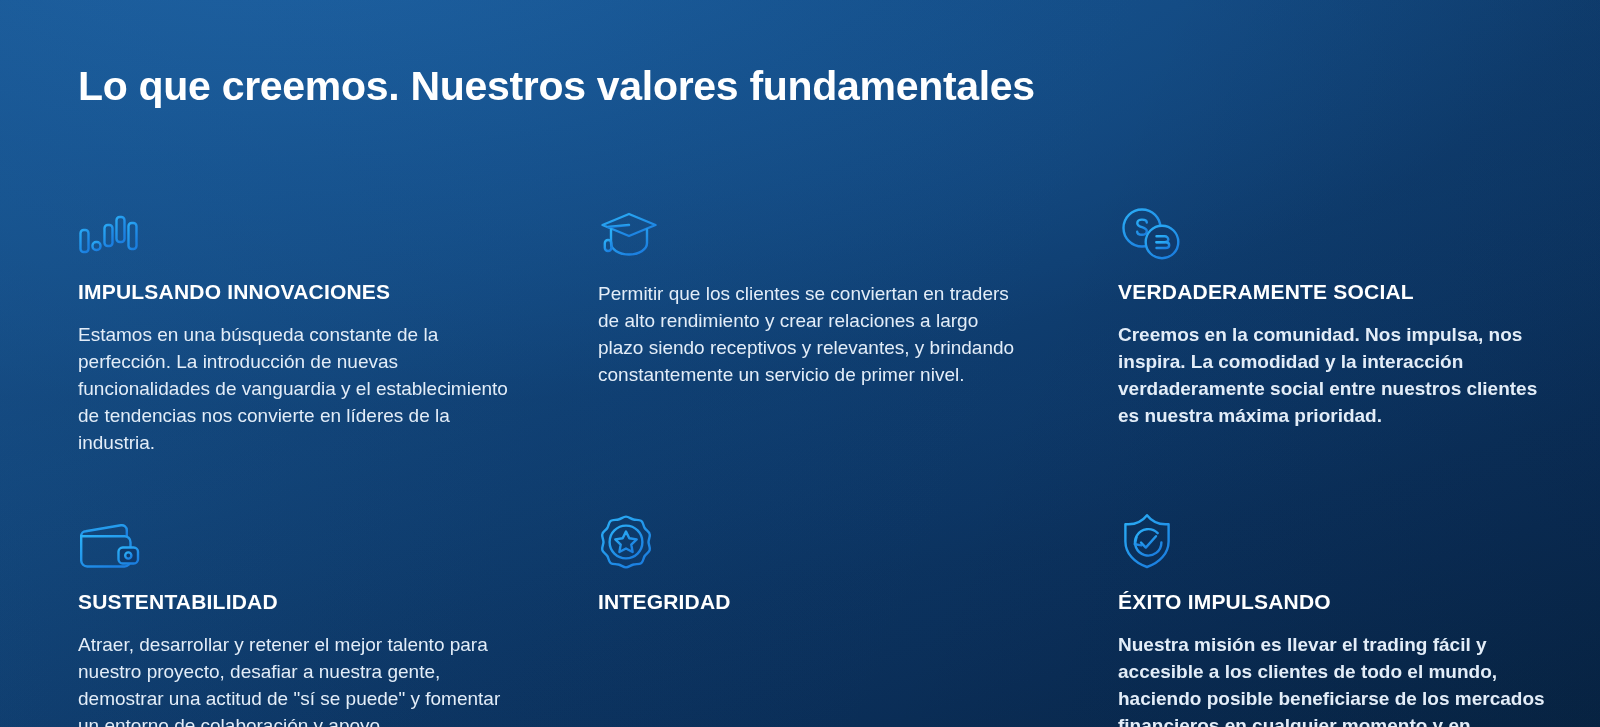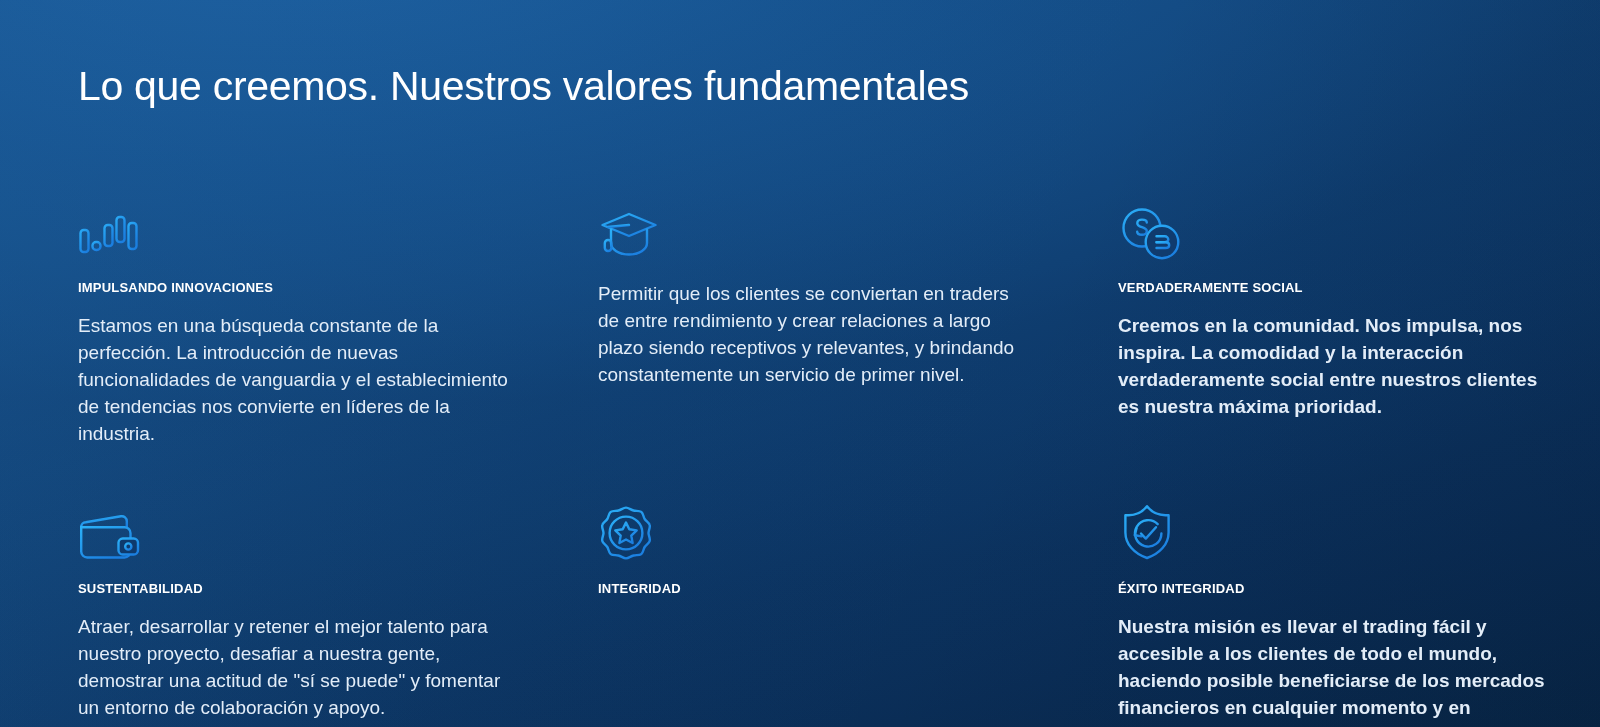--- a/index.html
+++ b/index.html
@@ -36,21 +36,21 @@
   }
 
   .content {
     position: relative;
     z-index: 2;
     padding: 0 78px;
   }
 
   .page-title {
     font-size: 41px;
-    font-weight: normal;
+    font-weight: bold;
     letter-spacing: -0.3px;
     color: #ffffff;
     padding-top: 62px;
     line-height: 1.18;
     white-space: nowrap;
   }
 
   .cards-grid {
     display: grid;
     grid-template-columns: 520px 520px 484px;
@@ -65,21 +65,21 @@
   .card-icon {
     height: 62px;
     display: flex;
     align-items: flex-end;
     margin-bottom: 20px;
   }
 
   .card-icon svg { display: block; }
 
   .card-title {
-    font-size: 13px;
+    font-size: 21px;
     font-weight: bold;
     letter-spacing: 0.2px;
     color: #ffffff;
     margin-bottom: 17px;
     white-space: nowrap;
   }
 
   .card-body {
     font-size: 19px;
     line-height: 27px;
@@ -148,21 +148,21 @@
             </defs>
             <g stroke="url(#g2)" stroke-width="2.4" fill="none" stroke-linecap="round" stroke-linejoin="round">
               <path d="M31 4 L57.5 15 L31 26 L4.5 15 Z"></path>
               <path d="M13 19.5 V33 C13 39.5 21 44.5 31 44.5 C41 44.5 49 39.5 49 33 V19.5"></path>
               <line x1="10" y1="17" x2="31" y2="15"></line>
               <line x1="10" y1="17" x2="10" y2="30"></line>
               <rect x="6.8" y="30" width="6.6" height="11" rx="3.2"></rect>
             </g>
           </svg>
         </div>
-        <div class="card-body">Permitir que los clientes se conviertan en traders de entre rendimiento y crear relaciones a largo plazo siendo receptivos y relevantes, y brindando constantemente un servicio de primer nivel.</div>
+        <div class="card-body">Permitir que los clientes se conviertan en traders de alto rendimiento y crear relaciones a largo plazo siendo receptivos y relevantes, y brindando constantemente un servicio de primer nivel.</div>
       </div>
 
       <div class="card card-col-3">
         <div class="card-icon">
           <svg width="62" height="54" viewBox="0 0 62 54" fill="none">
             <defs>
               <linearGradient id="g3" x1="0" y1="0" x2="0.7" y2="1">
                 <stop offset="0%" stop-color="#2bb0f7"></stop>
                 <stop offset="100%" stop-color="#1b7fe0"></stop>
               </linearGradient>
@@ -234,19 +234,19 @@
               </linearGradient>
             </defs>
             <g stroke="url(#g6)" stroke-width="2.4" fill="none" stroke-linecap="round" stroke-linejoin="round">
               <path d="M29 3.2 C33.4 8.9 40.2 12.2 47.4 12.2 H50.6 V29.4 C50.6 41.2 41.6 50.9 29 55 C16.4 50.9 7.4 41.2 7.4 29.4 V12.2 H10.6 C17.8 12.2 24.6 8.9 29 3.2 Z"></path>
               <path d="M43.4 30.4 A13.2 13.2 0 1 1 39.7 21.2"></path>
               <path d="M18.5 25.3 L16.8 32.2 L23.6 33.4"></path>
               <path d="M23 30.5 L27.8 35.6 L38 24.2"></path>
             </g>
           </svg>
         </div>
-        <div class="card-title">ÉXITO INTEGRIDAD</div>
+        <div class="card-title">ÉXITO IMPULSANDO</div>
         <div class="card-body">Nuestra misión es llevar el trading fácil y accesible a los clientes de todo el mundo, haciendo posible beneficiarse de los mercados financieros en cualquier momento y en cualquier lugar.</div>
       </div>
 
     </div>
   </div>
 </div>
 
 </body></html>

